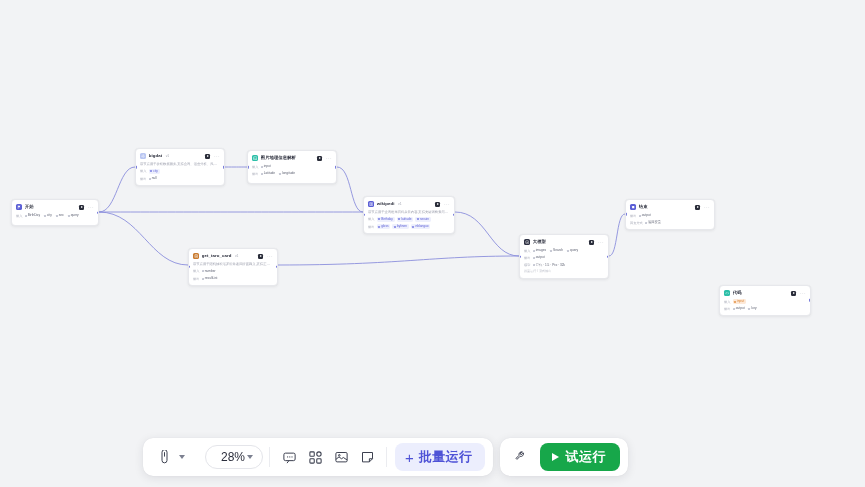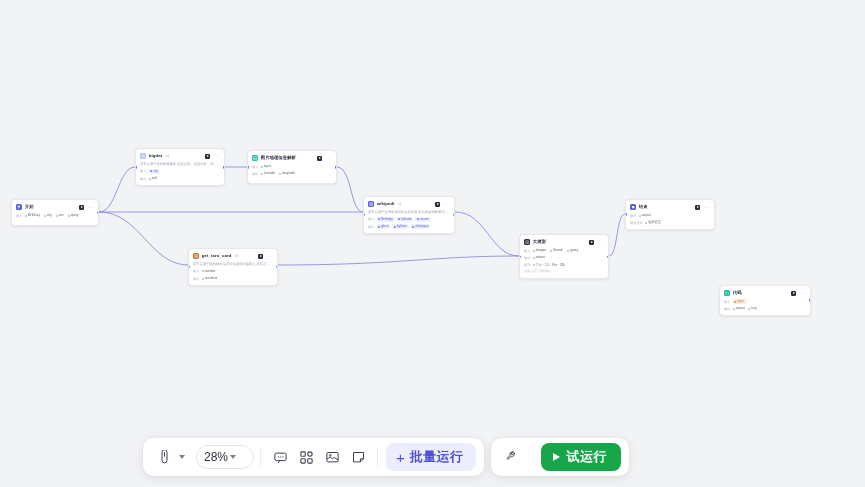--- a/index.html
+++ b/index.html
@@ -92,37 +92,37 @@
     height: 38px; padding: 0 8px;
   }
   .tbtn {
     display: flex; align-items: center; justify-content: center;
     height: 26px; min-width: 26px; border-radius: 6px; color: #4a4e5c;
     cursor: pointer;
   }
   .tbtn svg { display: block; }
   .chev { width: 0; height: 0; border-left: 3.2px solid transparent; border-right: 3.2px solid transparent; border-top: 4px solid #7c8090; margin: 0 2px; }
   .zoomsel {
-    display: flex; align-items: center; justify-content: flex-start;
+    display: flex; align-items: center; justify-content: flex-end;
     width: 58px; height: 24px; border: 1px solid #e4e5ea; border-radius: 12px;
-    padding: 0 7px; margin-left: 9px; cursor: pointer;
+    padding: 0 7px; margin-left: 18px; cursor: pointer;
   }
   .zoomval { font-size: 12px; color: #2b2e3c; font-weight: 500; }
   .tsep { width: 1px; height: 20px; background: #ebecf0; margin: 0 6px; }
   .addnode {
     display: flex; align-items: center; gap: 5px;
     background: #eceefd; color: #4e52d6; border-radius: 8px;
     height: 28px; padding: 0 13px 0 10px; margin-left: 2px; cursor: pointer;
   }
   .addnode .plus { font-size: 15px; line-height: 15px; font-weight: 400; }
   .addnode .lbl { font-size: 13px; font-weight: 600; letter-spacing: .4px; }
   .runbtn {
     display: flex; align-items: center; gap: 6px;
     background: #17a74a; color: #fff; border-radius: 8px;
-    height: 28px; padding: 0 14px 0 12px; margin-left: 16px; cursor: pointer;
+    height: 28px; padding: 0 14px 0 12px; margin-left: 6px; cursor: pointer;
   }
   .runbtn .tri {
     width: 0; height: 0; border-left: 7px solid #fff;
     border-top: 4.5px solid transparent; border-bottom: 4.5px solid transparent;
   }
   .runbtn .lbl { font-size: 13px; font-weight: 700; letter-spacing: .6px; }
 </style>
 </head>
 <body>
 

